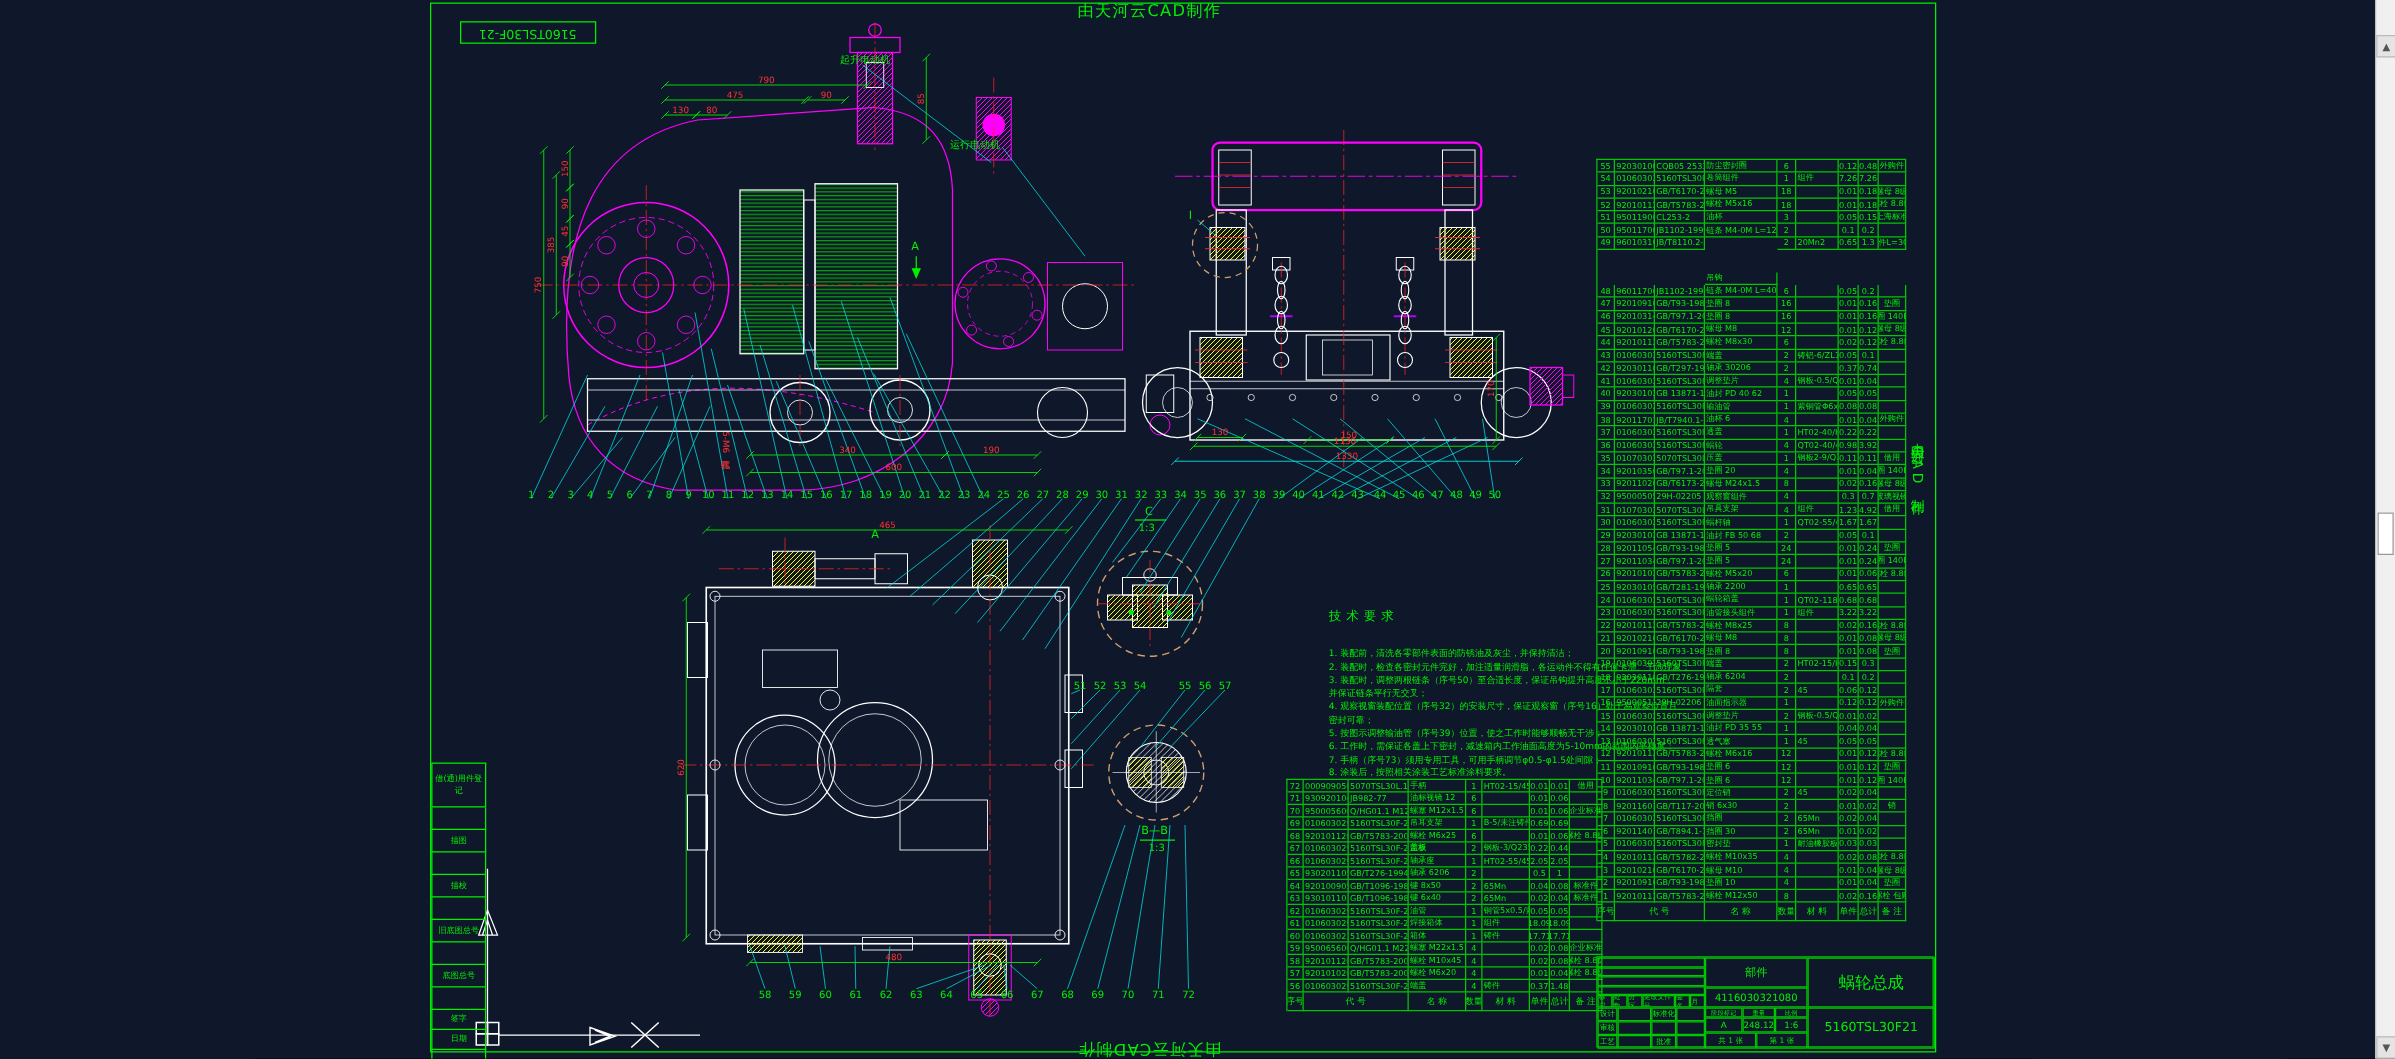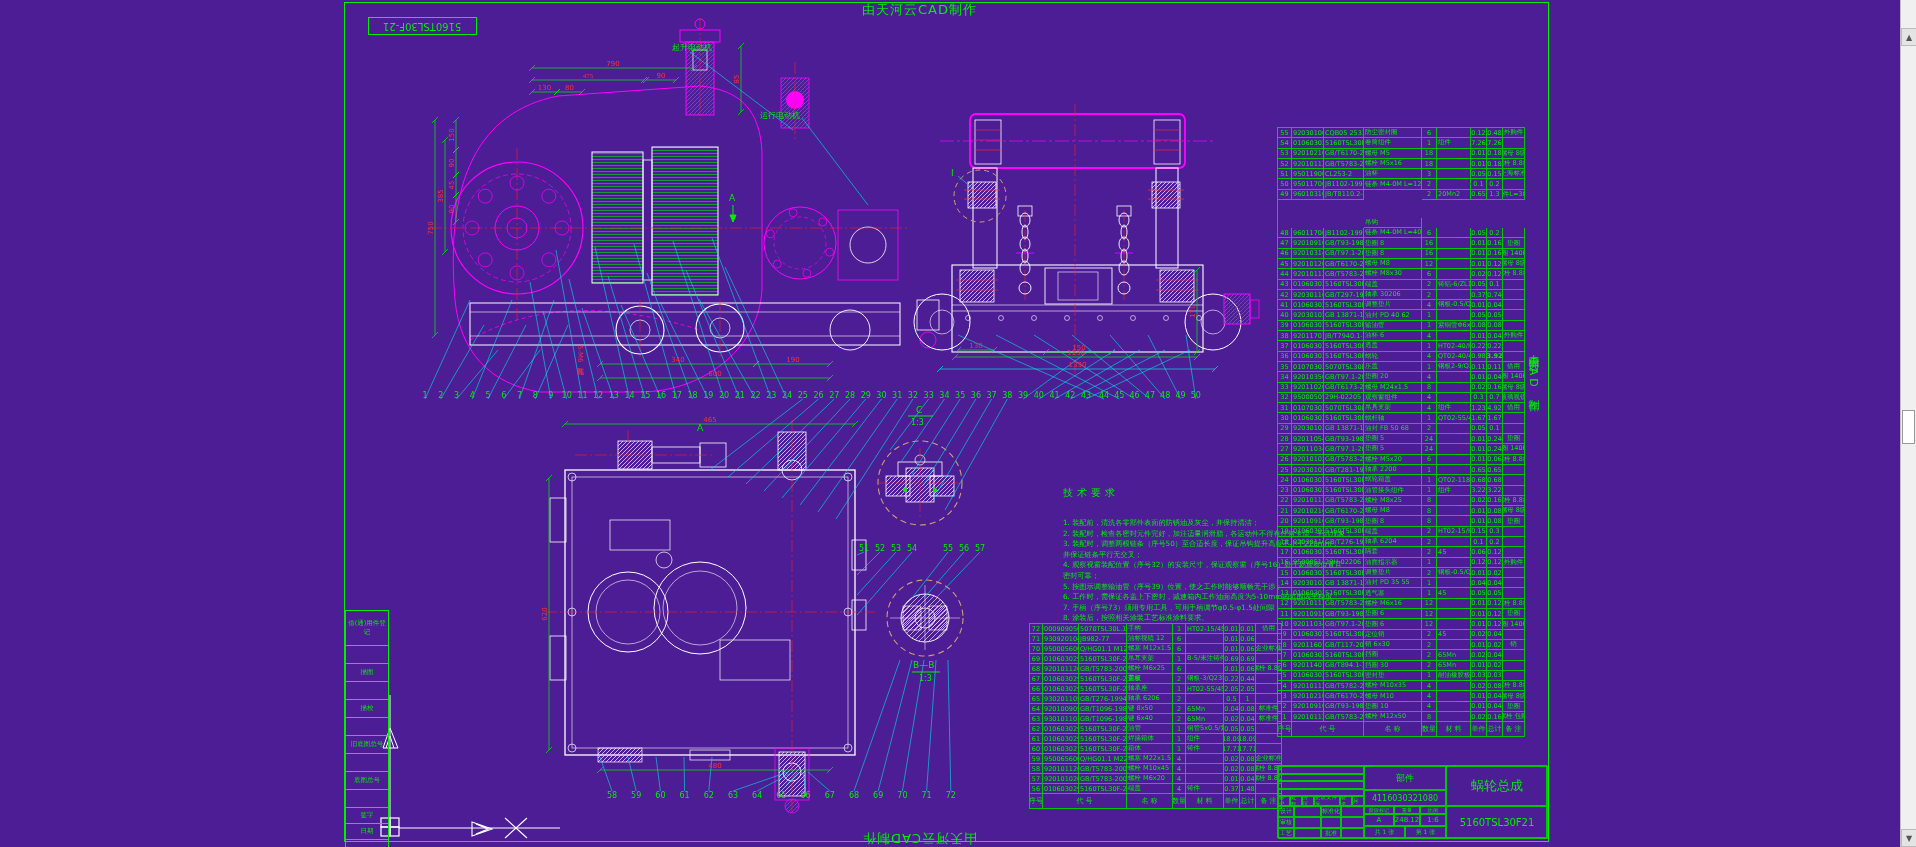--- a/index.html
+++ b/index.html
@@ -1,16 +1,16 @@
 <!DOCTYPE html>
 <html style="--green: #00f000; --tline: #00c800; --red: #ff3232;"><head>
 <meta charset="utf-8">
 <style>
   html,body{margin:0;padding:0;background:#000;}
-  #stage{position:relative;width:1916px;height:847px;background:#4c1d95;overflow:hidden;
+  #stage{position:relative;width:1916px;height:847px;background:#0f172a;overflow:hidden;
          font-family:"DejaVu Sans","Liberation Sans",sans-serif;}
   #cad{position:absolute;left:0;top:0;z-index:1;}
   .txt{position:absolute;z-index:3;white-space:nowrap;line-height:1;}
   .frame{position:absolute;border:1px solid var(--green);z-index:2;}
   .wm-top{font-size:13px;letter-spacing:1px;color:var(--green);}
   .wm-bot{font-size:13px;letter-spacing:1px;color:var(--green);transform:rotate(180deg);}
   .wm-side{color:var(--green);font-size:11px;writing-mode:vertical-rl;letter-spacing:3px;}
   .label-box{position:absolute;border:1px solid var(--green);z-index:3;display:flex;
              align-items:center;justify-content:center;}
   .label-box span{color:var(--green);font-size:10px;transform:rotate(180deg);}
@@ -510,21 +510,21 @@
     <div class="callout" style="left:757.2px;top:791px;">64</div>
     <div class="callout" style="left:781.4px;top:791px;">65</div>
     <div class="callout" style="left:805.6px;top:791px;">66</div>
     <div class="callout" style="left:829.8px;top:791px;">67</div>
     <div class="callout" style="left:854px;top:791px;">68</div>
     <div class="callout" style="left:878.2px;top:791px;">69</div>
     <div class="callout" style="left:902.4px;top:791px;">70</div>
     <div class="callout" style="left:926.5999999999999px;top:791px;">71</div>
     <div class="callout" style="left:950.8px;top:791px;">72</div>
     <div class="dimtxt" style="left:613px;top:60px;">790</div>
-    <div class="dimtxt" style="left:588px;top:72px;font-family:Liberation Serif, serif;">475</div>
+    <div class="dimtxt" style="left:588px;top:72px;">475</div>
     <div class="dimtxt" style="left:661px;top:72px;">90</div>
     <div class="dimtxt" style="left:544.5px;top:84px;">130</div>
     <div class="dimtxt" style="left:569.5px;top:84px;">80</div>
     <div class="dimtxt" style="left:678px;top:356px;">340</div>
     <div class="dimtxt" style="left:793px;top:356px;">190</div>
     <div class="dimtxt" style="left:715px;top:370px;">600</div>
     <div class="dimtxt" style="left:976px;top:342px;">130</div>
     <div class="dimtxt" style="left:1079px;top:344px;">150</div>
     <div class="dimtxt" style="left:1076px;top:349px;">1130</div>
     <div class="dimtxt" style="left:1077.5px;top:361px;">1330</div>
@@ -750,21 +750,21 @@
         <div class="tcell c" style="width: 22px; height: 10.3px;"></div>
       </div>
       <div class="trow">
         <div class="tcell c" style="width: 14px; height: 10.3px;">36</div>
         <div class="tcell" style="width: 32px; height: 10.3px;">0106030291051</div>
         <div class="tcell" style="width: 40px; height: 10.3px;">5160TSL30F-21-5</div>
         <div class="tcell" style="width: 58px; height: 10.3px;">蜗轮</div>
         <div class="tcell c" style="width: 15px; height: 10.3px;">4</div>
         <div class="tcell" style="width: 34px; height: 10.3px;">QT02-40/45</div>
         <div class="tcell c" style="width: 16px; height: 10.3px;">0.98</div>
-        <div class="tcell c" style="width: 16px; height: 10.3px; font-weight: bold;">3.92</div>
+        <div class="tcell c" style="width: 16px; height: 10.3px;">3.92</div>
         <div class="tcell c" style="width: 22px; height: 10.3px;"></div>
       </div>
       <div class="trow">
         <div class="tcell c" style="width: 14px; height: 10.3px;">35</div>
         <div class="tcell" style="width: 32px; height: 10.3px;">0107030250801</div>
         <div class="tcell" style="width: 40px; height: 10.3px;">5070TSL30L.15-6</div>
         <div class="tcell" style="width: 58px; height: 10.3px;">压盖</div>
         <div class="tcell c" style="width: 15px; height: 10.3px;">1</div>
         <div class="tcell" style="width: 34px; height: 10.3px;">钢板2-9/Q235A</div>
         <div class="tcell c" style="width: 16px; height: 10.3px;">0.11</div>

